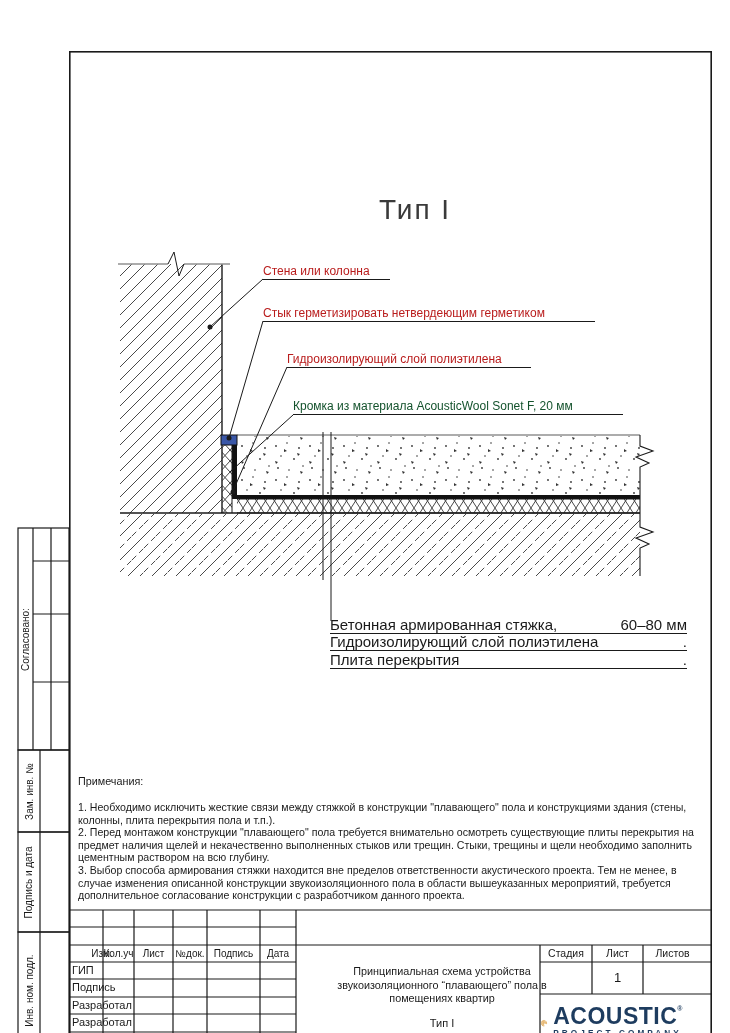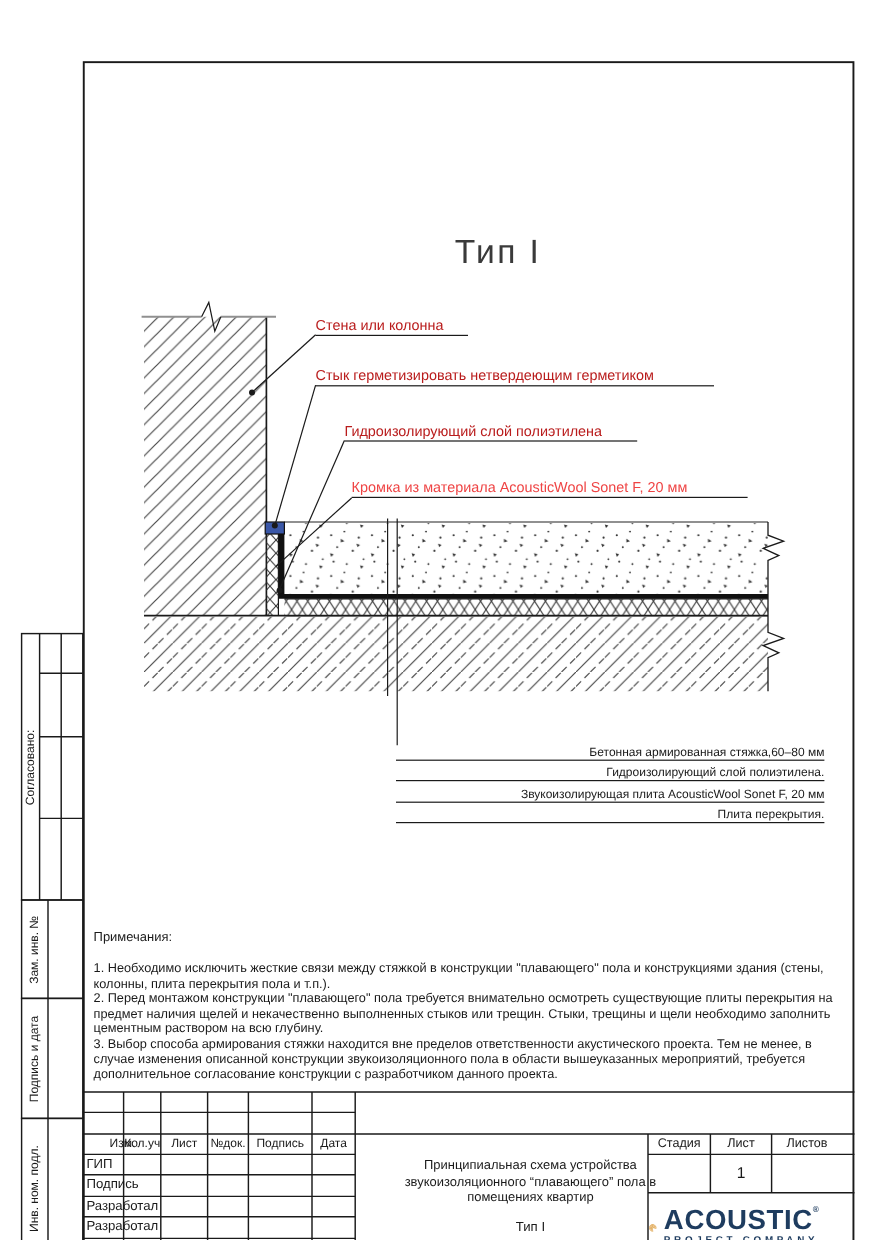--- a/index.html
+++ b/index.html
@@ -3,26 +3,26 @@
 <meta charset="utf-8">
 <style>
   html,body{margin:0;padding:0;background:#fff;}
   .page{position:relative;width:730px;height:1033px;background:#ffffff;overflow:hidden;
         font-family:Liberation Sans, sans-serif;color:#1a1a1a;margin-top:32px;}
   svg.linework{position:absolute;left:0;top:0;width:730px;height:1033px;}
   .dwg-title{position:absolute;left:348px;top:162px;width:134px;text-align:center;
              font-size:28px;letter-spacing:2px;color:#3a3a3a;white-space:nowrap;}
   .callout{position:absolute;font-size:12px;white-space:nowrap;color:#b91c1c;
            border-bottom:1.2px solid #1a1a1a;padding-bottom:1px;}
-  .callout2-wrap{position:absolute;font-size:12px;color:#ef4444;}
+  .callout2-wrap{position:absolute;font-size:12px;color:#14532d;}
   .callout2-wrap .l1{border-bottom:1.2px solid #1a1a1a;padding-bottom:1px;white-space:nowrap;}
   .callout2-wrap .l2{text-align:center;white-space:nowrap;padding-top:1px;}
   .layers{position:absolute;left:330px;top:584px;width:357px;}
-  .layer-row{display:flex;justify-content:flex-end;align-items:flex-end;
-             height:16.5px;border-bottom:1.2px solid #1a1a1a;font-size:10px;white-space:nowrap;}
+  .layer-row{display:flex;justify-content:space-between;align-items:flex-end;
+             height:16.5px;border-bottom:1.2px solid #1a1a1a;font-size:15px;white-space:nowrap;}
   .notes-heading{position:absolute;left:78px;top:743px;font-size:10.8px;}
   .notes{position:absolute;left:78px;top:769px;width:628px;font-size:10.6px;line-height:12.6px;}
   .notes p{margin:0;}
   .vlabel{position:absolute;display:flex;align-items:center;justify-content:center;}
   .vlabel>span{transform:rotate(-90deg);white-space:nowrap;font-size:10px;}
   .tb-head{position:absolute;height:17px;line-height:17px;text-align:center;font-size:10px;white-space:nowrap;overflow:hidden;}
   .tb-row{position:absolute;height:17px;line-height:17px;font-size:11px;padding-left:3px;white-space:nowrap;}
   .tb-stage{position:absolute;height:17px;line-height:17px;text-align:center;font-size:10.5px;}
   .sheet-num{position:absolute;left:592px;top:930px;width:51px;height:32px;line-height:32px;
              text-align:center;font-size:13px;}
@@ -156,24 +156,20 @@
   <div class="layers">
     <div class="layer-row">
       <span>Бетонная армированная стяжка,</span>
       <span>60–80 мм</span>
     </div>
     <div class="layer-row">
       <span>Гидроизолирующий слой полиэтилена</span>
       <span>.</span>
     </div>
     <div class="layer-row">
-      <span>Звукоизолирующая плита AcousticWool Sonet F, 20 мм</span>
-      <span></span>
-    </div>
-    <div class="layer-row">
       <span>Плита перекрытия</span>
       <span>.</span>
     </div>
   </div>
 
   <div class="notes-heading">Примечания:</div>
   <div class="notes">
     <p>1. Необходимо исключить жесткие связи между стяжкой в конструкции "плавающего" пола и конструкциями здания (стены, колонны, плита перекрытия пола и т.п.).</p>
     <p>2. Перед монтажом конструкции "плавающего" пола требуется внимательно осмотреть существующие плиты перекрытия на предмет наличия щелей  и некачественно выполненных стыков или трещин. Стыки, трещины и щели необходимо заполнить цементным раствором на всю глубину.</p>
     <p>3. Выбор способа армирования стяжки находится вне пределов ответственности акустического проекта. Тем не менее, в случае изменения описанной конструкции звукоизоляционного пола в области вышеуказанных мероприятий, требуется дополнительное согласование конструкции с разработчиком данного проекта.</p>

